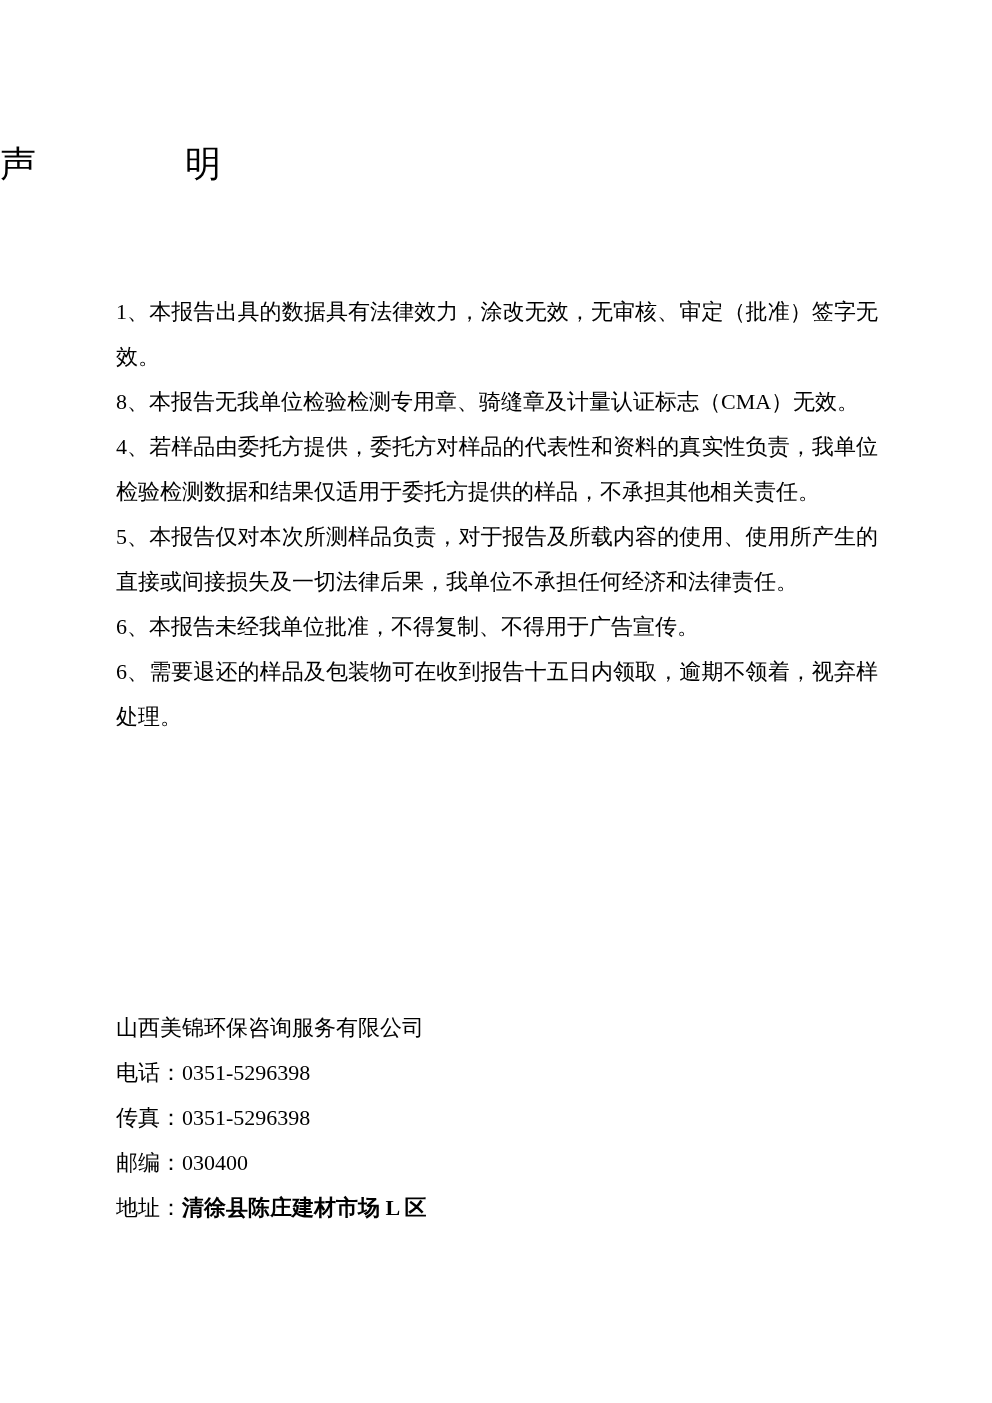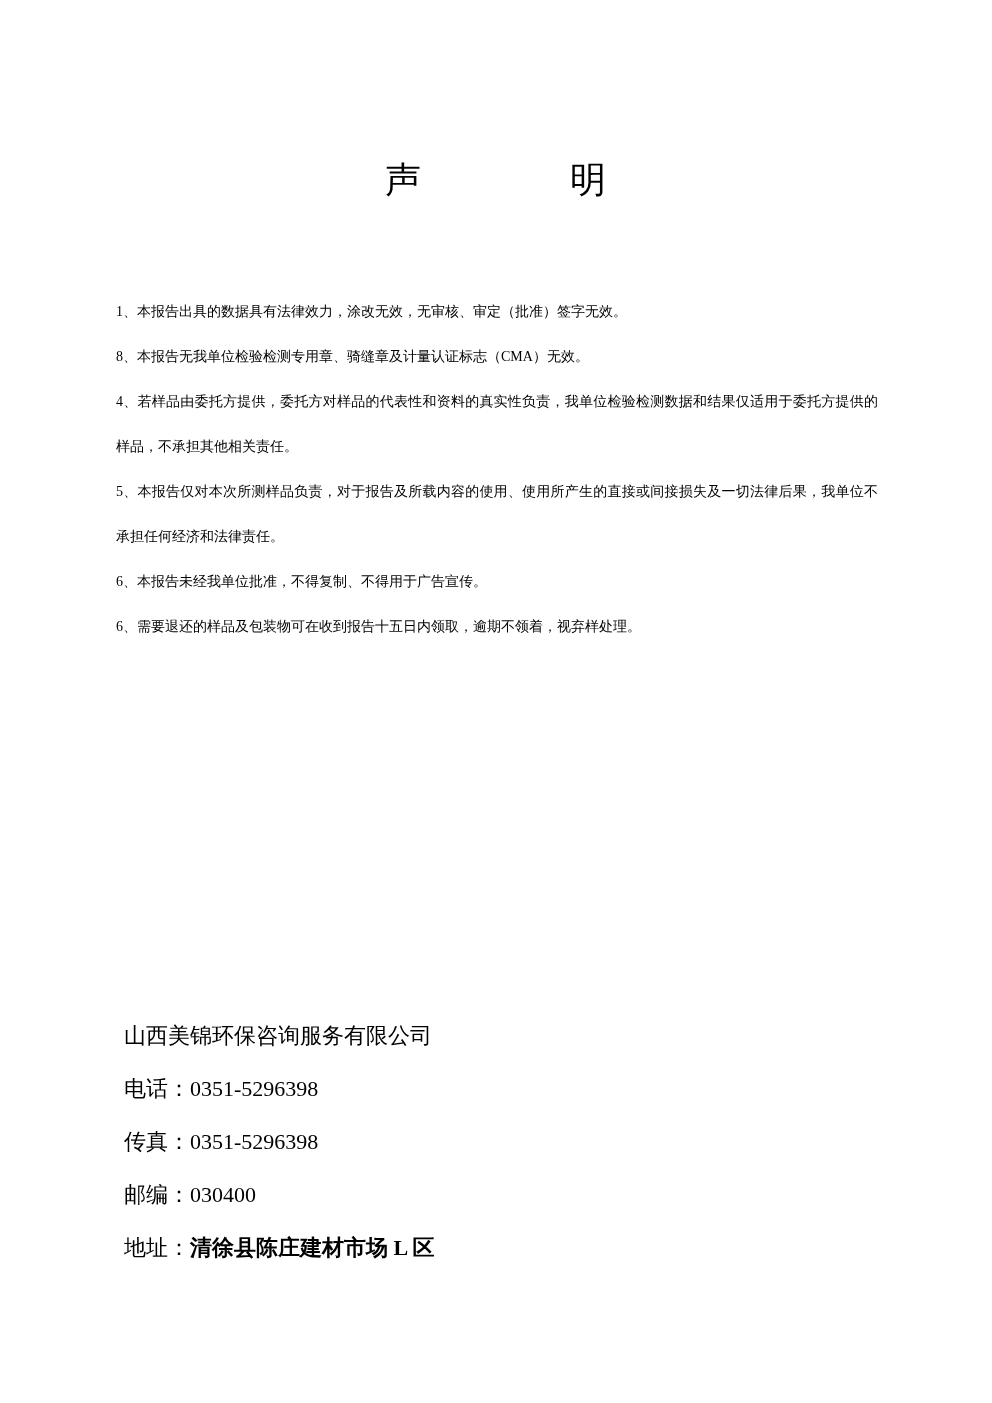--- a/index.html
+++ b/index.html
@@ -11,54 +11,53 @@
     position: relative;
     width: 992px;
     height: 1403px;
     background: #ffffff;
     color: #000000;
     font-family: "Liberation Serif", "DejaVu Serif", serif;
     overflow: hidden;
   }
   .doc-title {
     position: absolute;
-    top: 156px;
+    top: 140px;
     left: 0;
     width: 100%;
-    text-align: center;
     font-size: 36px;
     line-height: 48px;
     font-weight: normal;
     white-space: pre;
     letter-spacing: 1px;
   }
   .statement-body {
     position: absolute;
     top: 289px;
     left: 116px;
     width: 762px;
-    font-size: 14px;
+    font-size: 22px;
     line-height: 45px;
     text-align: justify;
   }
   .statement-body p {
     margin: 0;
     padding: 0;
   }
   .company-block {
     position: absolute;
     top: 1005px;
     left: 116px;
     width: 762px;
     font-size: 22px;
     line-height: 45px;
     text-align: left;
   }
   .company-block p {
-    margin: 8px;
+    margin: 0;
     padding: 0;
   }
   .contact-value {
     font-weight: normal;
   }
   .contact-value.plain {
     font-weight: bold;
   }
 </style>
 </head>

